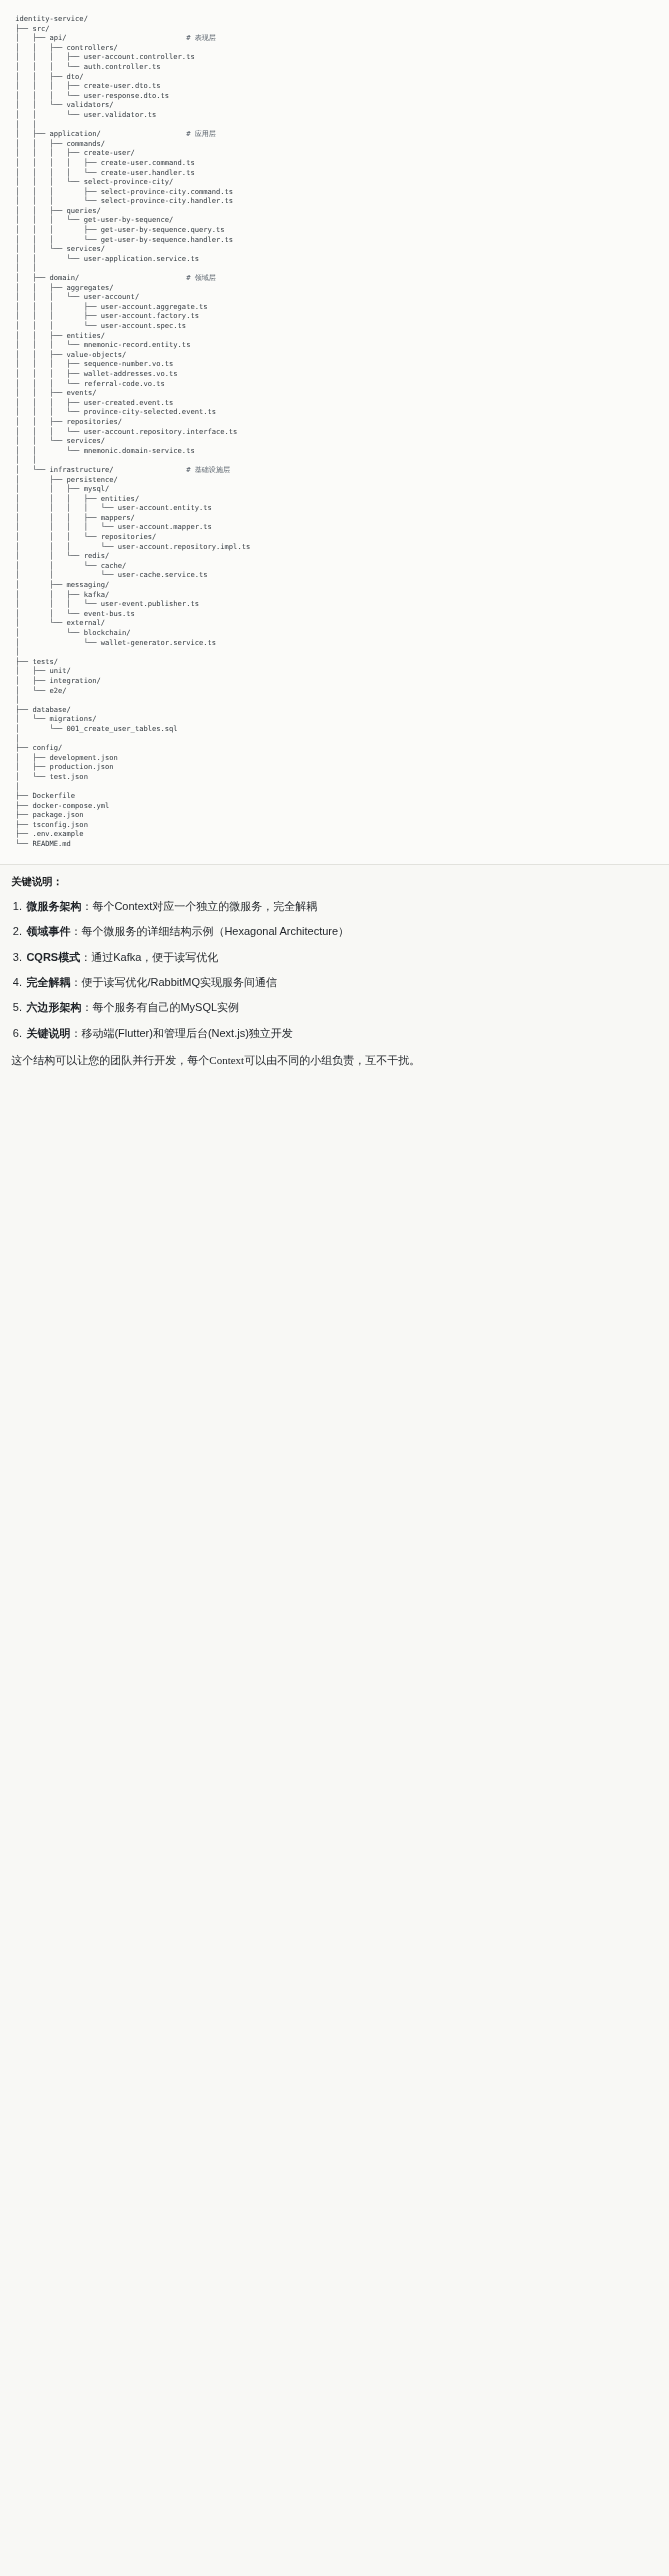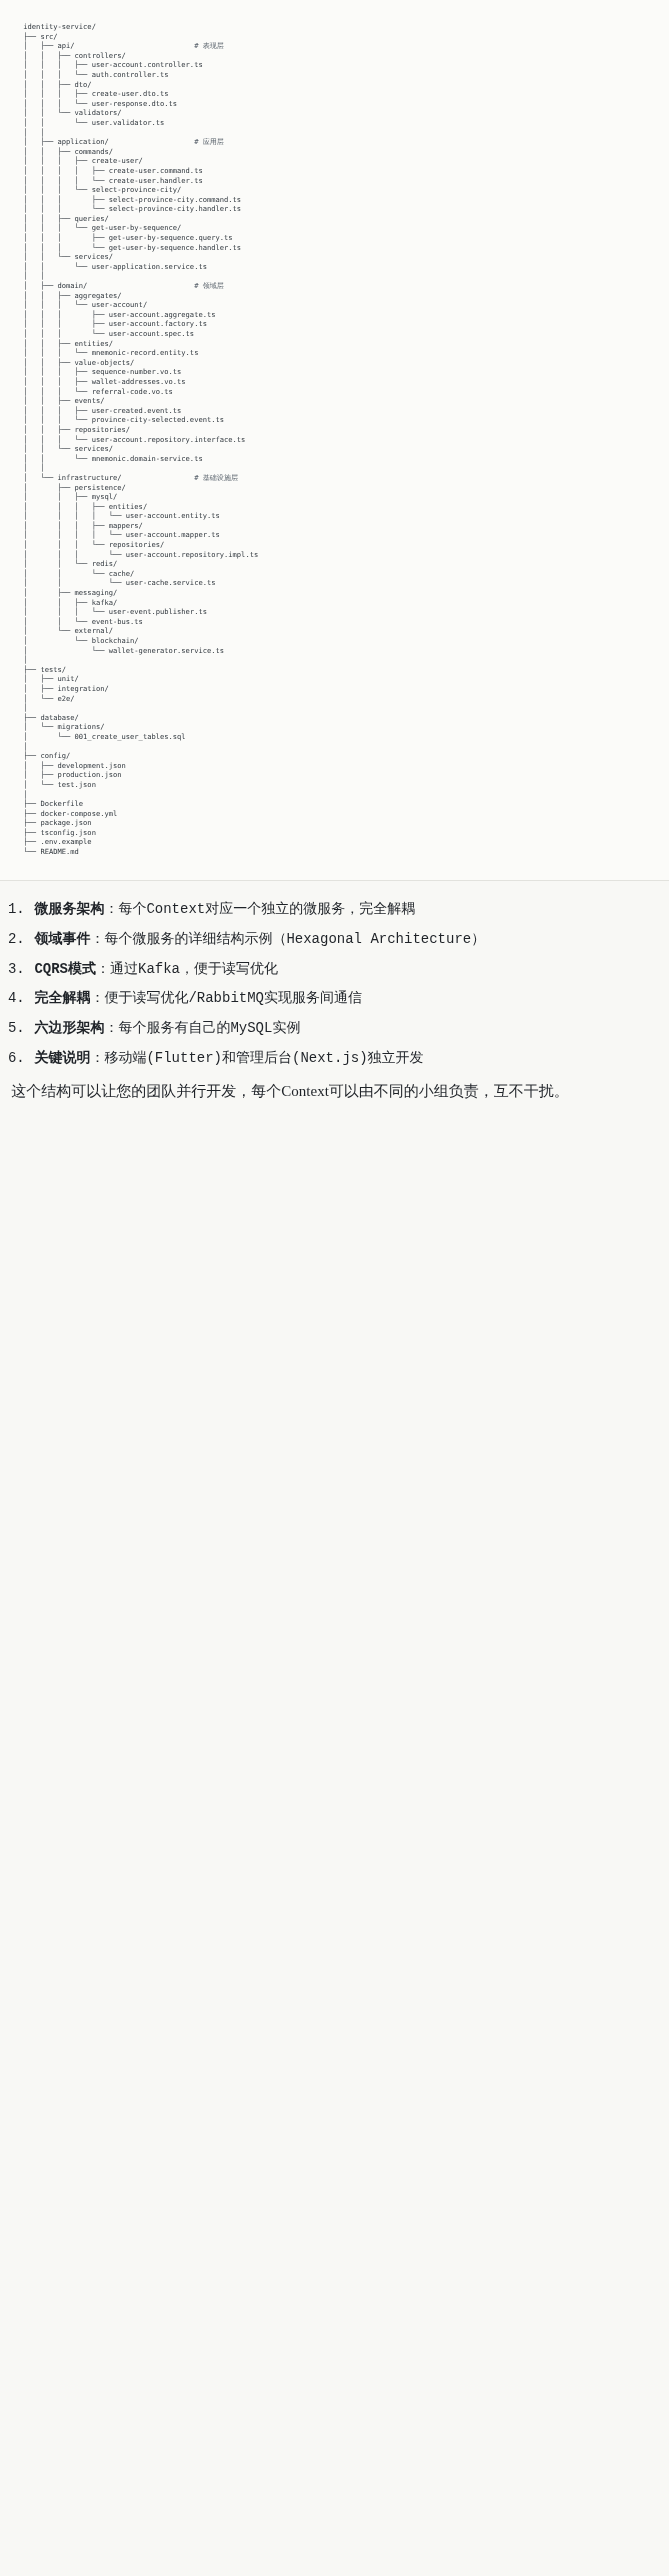--- a/index.html
+++ b/index.html
@@ -37,21 +37,21 @@
     font-family: "Liberation Serif", "DejaVu Serif", serif;
   }
 
   
   .tree-block {
     background: #fbfbf9;
     padding: 10px 11.3px 11.3px 11.3px;
     border-bottom: 0.6px solid #e2e2dd;
   }
   pre.tree {
-    margin: 12px;
+    margin: 4px;
     font-family: "DejaVu Sans Mono", "Liberation Mono", monospace;
     font-size: 7.1px;
     line-height: 9.6px;
     color: #2f363d;
     white-space: pre;
     tab-size: 4;
     letter-spacing: 0px;
   }
   .tree .cmt { color: #57606a; }
 
@@ -62,40 +62,40 @@
   }
   .notes-title {
     font-family: "Liberation Serif", "DejaVu Serif", serif;
     font-size: 10.3px;
     font-weight: 700;
     color: #17191c;
     margin: 0 0 8.8px 0;
     line-height: 1.4;
   }
   ol.notes-list {
-    margin: 8px;
+    margin: 0;
     padding: 0 0 0 13.8px;
     list-style: decimal;
-    font-family: Liberation Mono, monospace;
-    font-size: 14px;
+    font-family: Liberation Sans, sans-serif;
+    font-size: 11px;
     color: #1f2328;
   }
   ol.notes-list > li {
     margin: 0 0 8.8px 0;
     line-height: 1.5;
     padding-left: 1.3px;
   }
   ol.notes-list > li:last-child { margin-bottom: 0; }
   .note-term { font-weight: 700; }
   .note-sep { }
   .note-desc { }
   .closing {
     margin: 11.3px 0 0 0;
     font-family: "Liberation Serif", "DejaVu Serif", serif;
-    font-size: 15px;
+    font-size: 11px;
     line-height: 1.55;
     color: #1f2328;
   }
 </style>
 </head>
 <body>
 
 <div class="page">
 
 
@@ -184,20 +184,21 @@
 <span>├── Dockerfile</span>
 <span>├── docker-compose.yml</span>
 <span>├── package.json</span>
 <span>├── tsconfig.json</span>
 <span>├── .env.example</span>
 <span>└── README.md</span>
 </pre>
   </section>
 
   <section class="notes">
+    <div class="notes-title">关键说明：</div>
     <ol class="notes-list" id="notes-list">
         <li><span class="note-term">微服务架构</span><span class="note-sep">：</span><span class="note-desc">每个Context对应一个独立的微服务，完全解耦</span></li>
         <li><span class="note-term">领域事件</span><span class="note-sep">：</span><span class="note-desc">每个微服务的详细结构示例（Hexagonal Architecture）</span></li>
         <li><span class="note-term">CQRS模式</span><span class="note-sep">：</span><span class="note-desc">通过Kafka，便于读写优化</span></li>
         <li><span class="note-term">完全解耦</span><span class="note-sep">：</span><span class="note-desc">便于读写优化/RabbitMQ实现服务间通信</span></li>
         <li><span class="note-term">六边形架构</span><span class="note-sep">：</span><span class="note-desc">每个服务有自己的MySQL实例</span></li>
         <li><span class="note-term">关键说明</span><span class="note-sep">：</span><span class="note-desc">移动端(Flutter)和管理后台(Next.js)独立开发</span></li>
       </ol>
     <p class="closing">这个结构可以让您的团队并行开发，每个Context可以由不同的小组负责，互不干扰。</p>
   </section>

